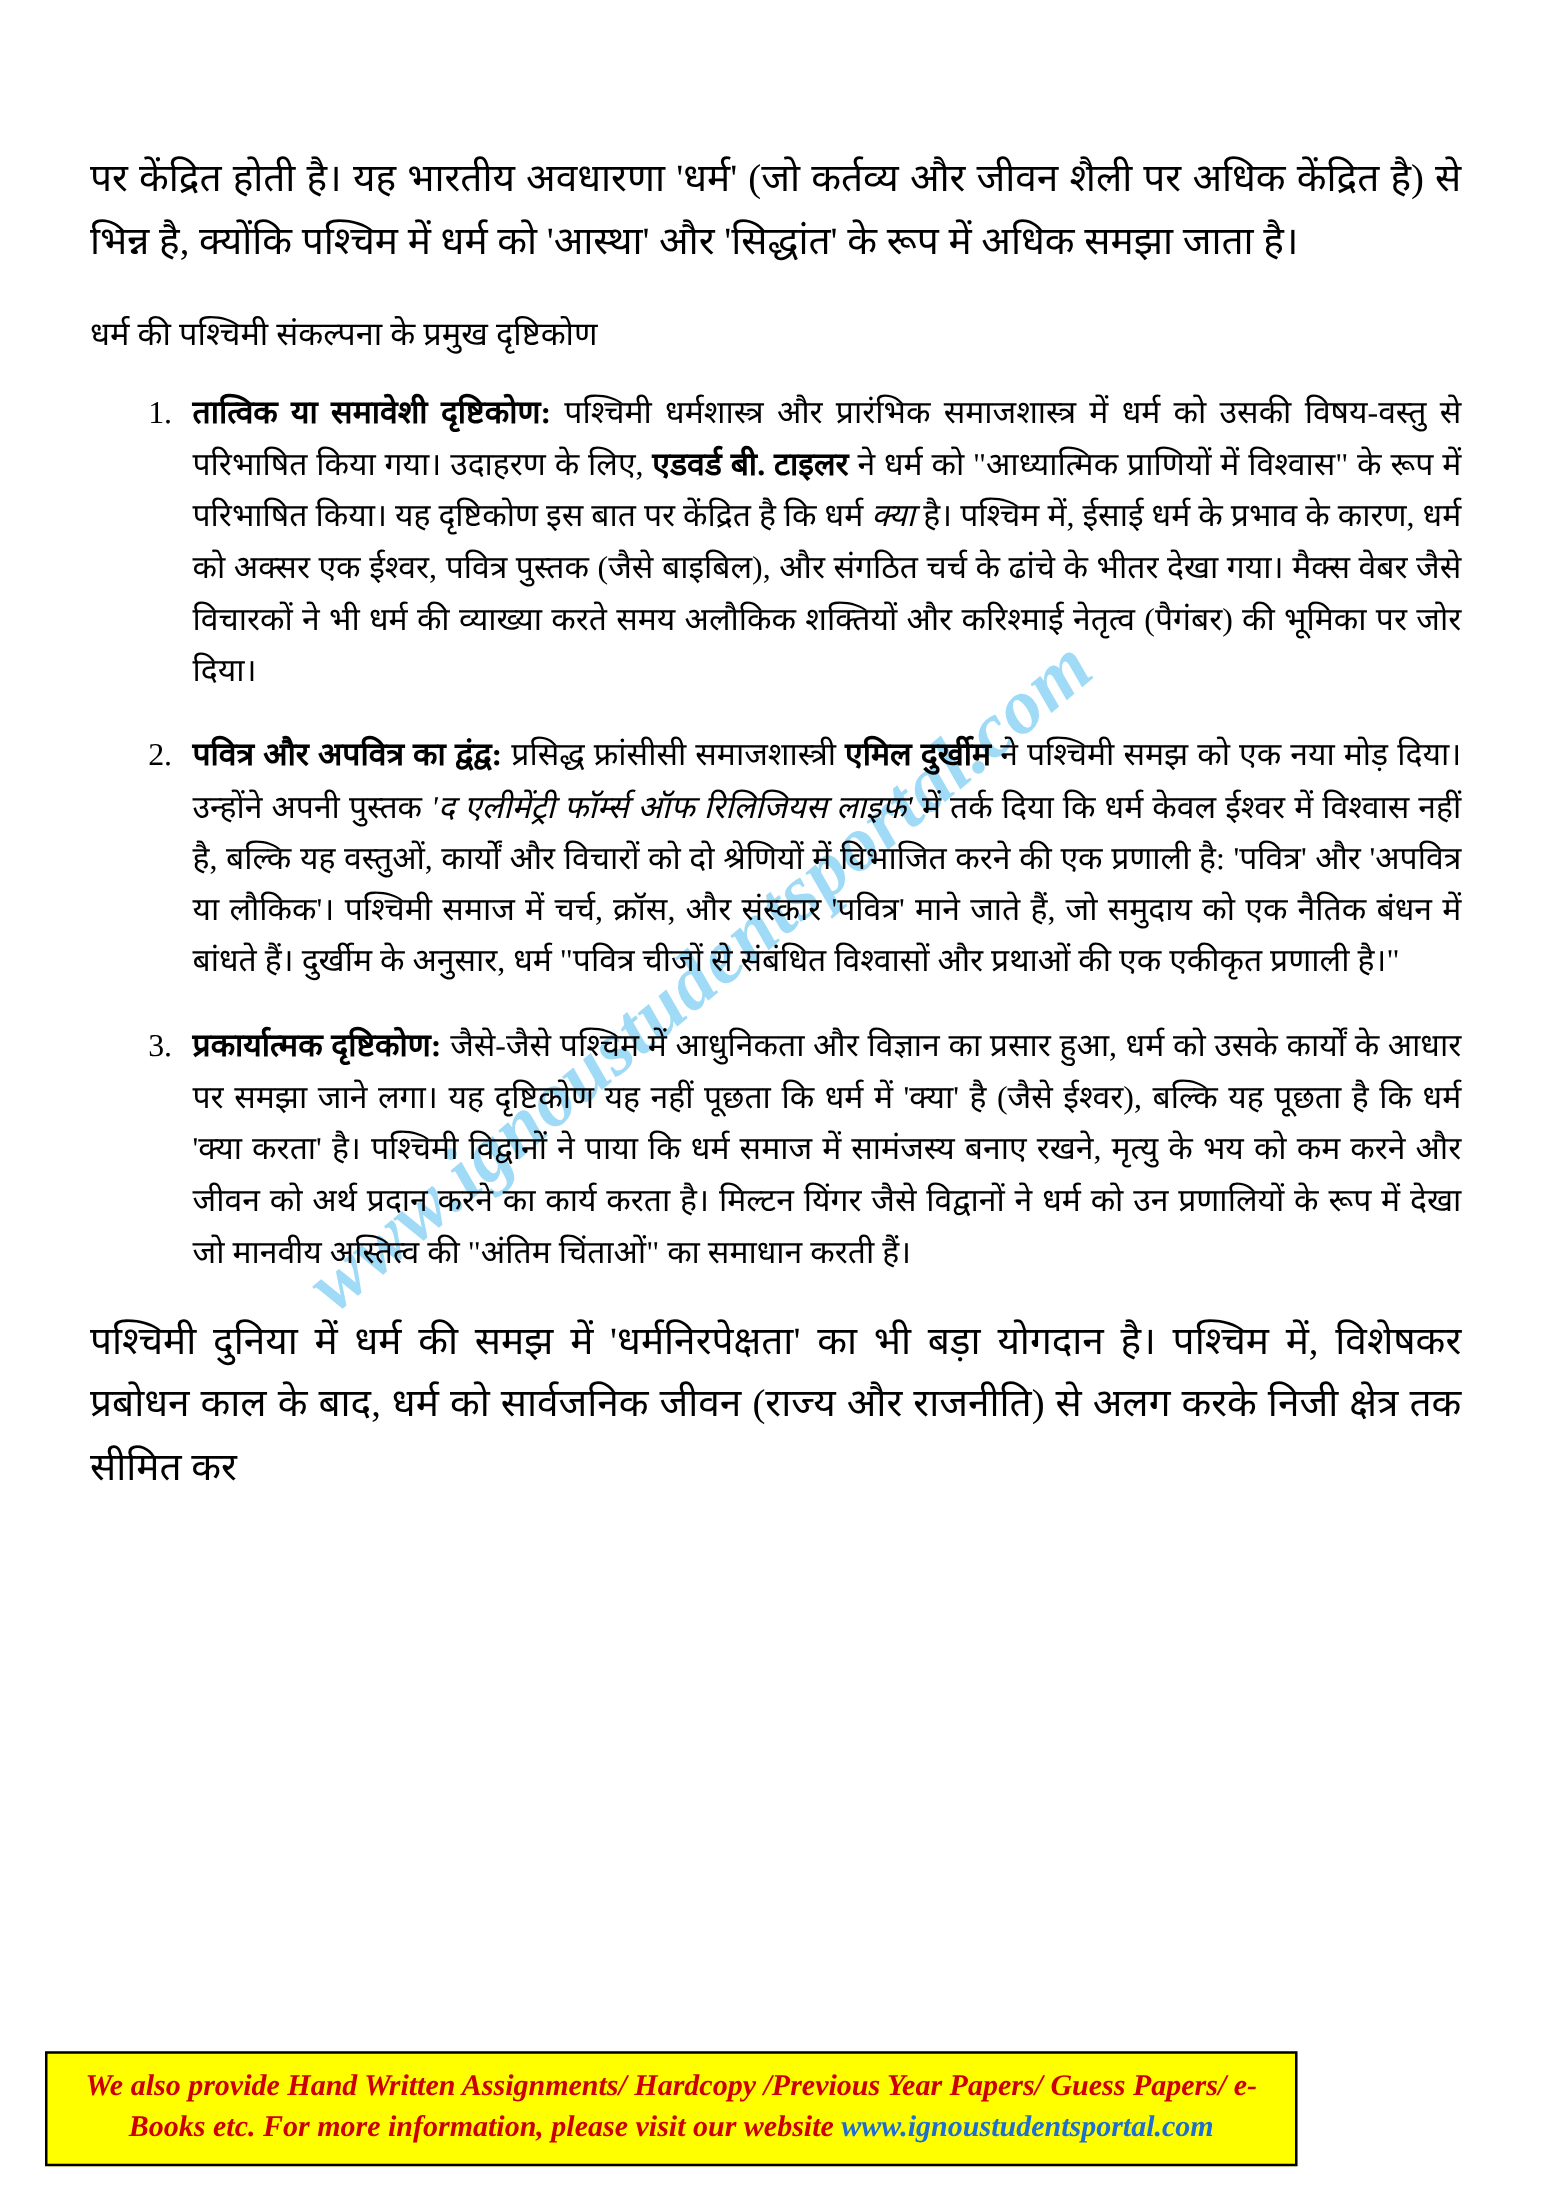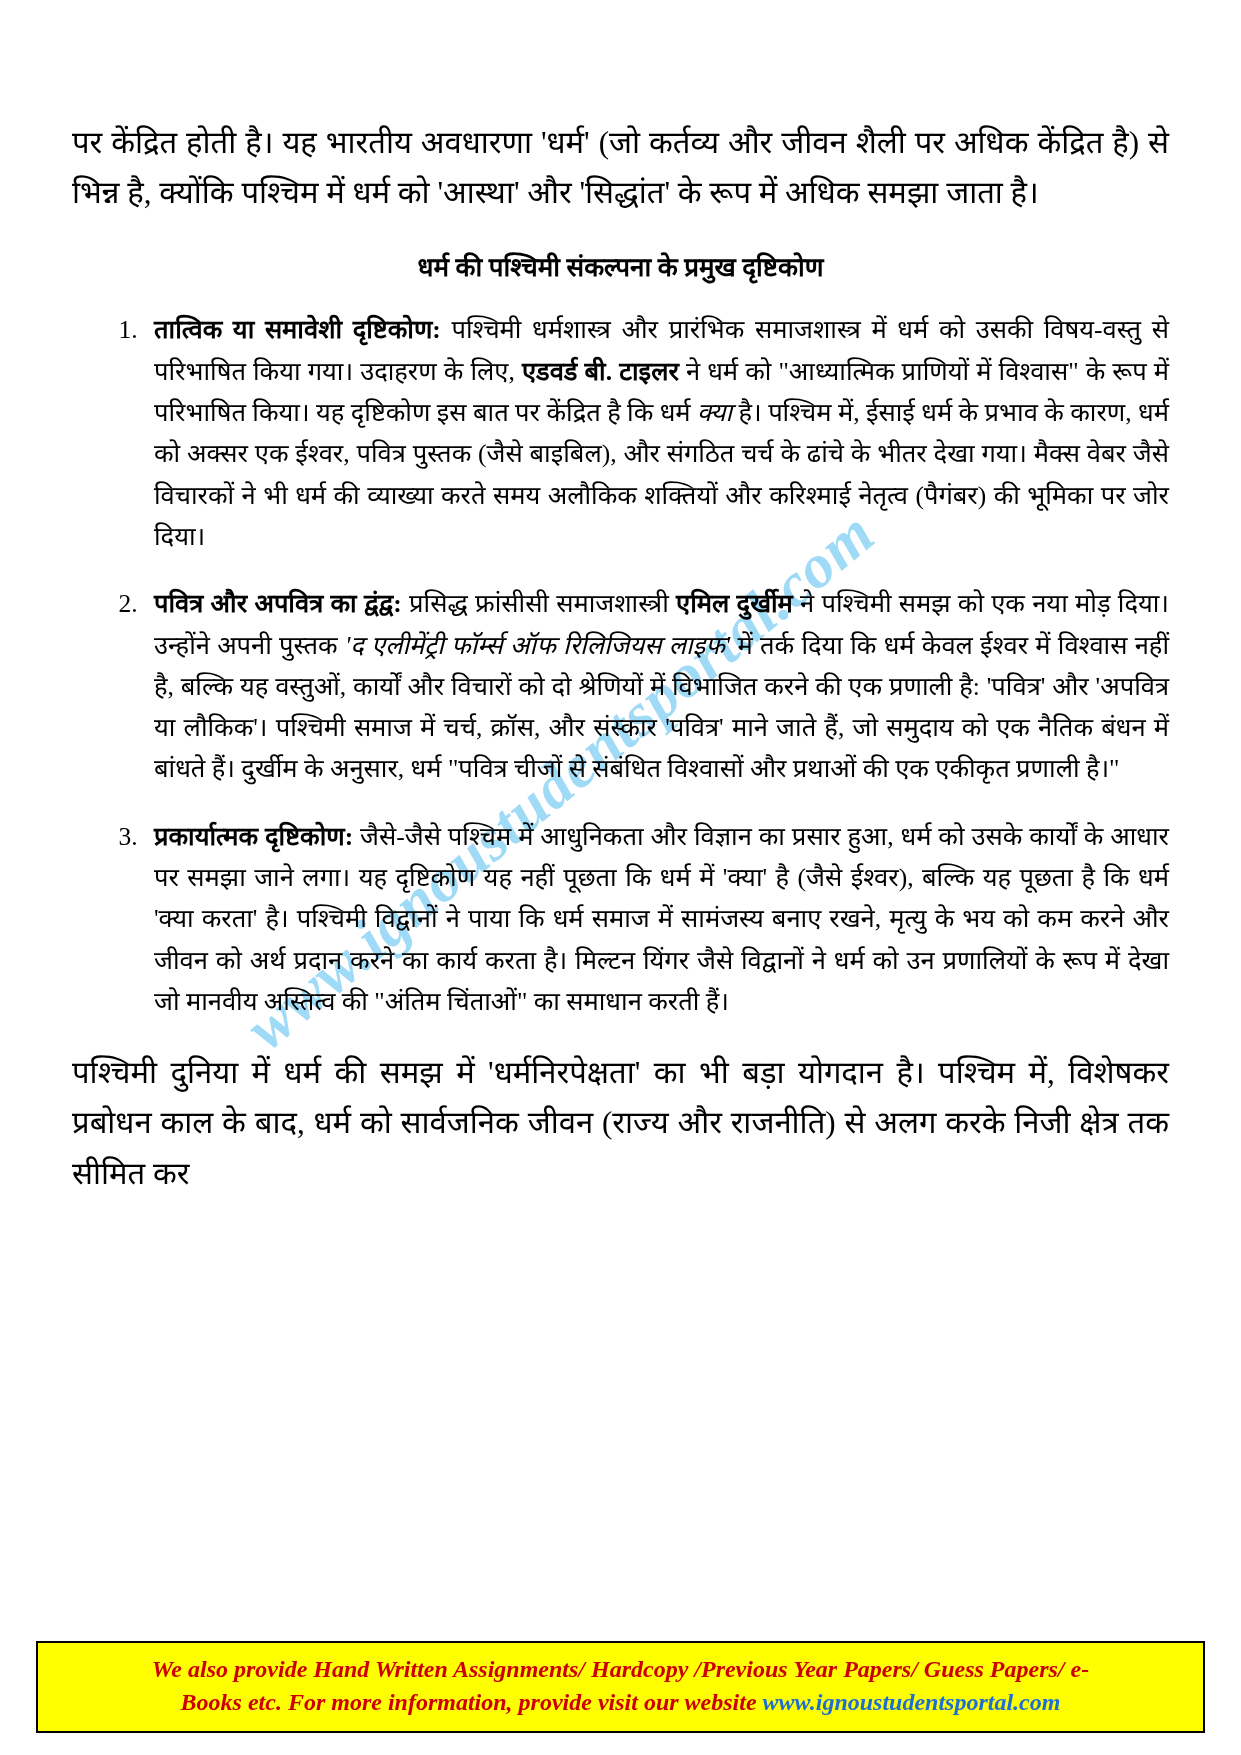--- a/index.html
+++ b/index.html
@@ -49,24 +49,23 @@
   p.para {
     margin: 0 0 26px 0;
     font-size: 31px;
     line-height: 1.62;
     text-align: justify;
     color: #000;
   }
   h2.heading {
     margin: 30px 0 22px 0;
     font-size: 26px;
-    font-weight: bold;
+    font-weight: normal;
     color: #000;
     line-height: 1.5;
-    text-align: center;
   }
   ol.list {
     margin: 0 0 10px 0;
     padding-left: 72px;
     list-style-type: decimal;
   }
   ol.list > li {
     font-size: 25.5px;
     line-height: 1.62;
     text-align: justify;
@@ -74,21 +73,21 @@
     margin-bottom: 26px;
     padding-left: 10px;
     margin-top: 20px;
   }
   b { font-weight: bold; }
   i { font-style: italic; }
   .footer {
     position: absolute;
     left: 36px;
     bottom: 22px;
-    width: 1169px;
+    width: 1002px;
     background: #ffff00;
     border: 2px solid #000;
     padding: 10px 14px 12px 14px;
     text-align: center;
     z-index: 20;
   }
   .footer-line {
     font-family: "Liberation Serif", serif;
     font-style: italic;
     font-weight: bold;
@@ -124,16 +123,16 @@
       <li><b>प्रकार्यात्मक दृष्टिकोण:</b> जैसे-जैसे पश्चिम में आधुनिकता और विज्ञान का प्रसार हुआ, धर्म को उसके कार्यों के आधार पर समझा जाने लगा। यह दृष्टिकोण यह नहीं पूछता कि धर्म में 'क्या' है (जैसे ईश्वर), बल्कि यह पूछता है कि धर्म 'क्या करता' है। पश्चिमी विद्वानों ने पाया कि धर्म समाज में सामंजस्य बनाए रखने, मृत्यु के भय को कम करने और जीवन को अर्थ प्रदान करने का कार्य करता है। मिल्टन यिंगर जैसे विद्वानों ने धर्म को उन प्रणालियों के रूप में देखा जो मानवीय अस्तित्व की "अंतिम चिंताओं" का समाधान करती हैं।</li>
     </ol>
 
 
     <p class="para">पश्चिमी दुनिया में धर्म की समझ में 'धर्मनिरपेक्षता' का भी बड़ा योगदान है। पश्चिम में, विशेषकर प्रबोधन काल के बाद, धर्म को सार्वजनिक जीवन (राज्य और राजनीति) से अलग करके निजी क्षेत्र तक सीमित कर</p>
 
   </div>
 
   <div class="footer">
     <div class="footer-line">We also provide Hand Written Assignments/ Hardcopy /Previous Year Papers/ Guess Papers/ e-</div>
-    <div class="footer-line"><span>Books etc. For more information, provide visit our website </span><a class="footer-link" href="#">www.ignoustudentsportal.com</a></div>
+    <div class="footer-line"><span>Books etc. For more information, please visit our website </span><a class="footer-link" href="#">www.ignoustudentsportal.com</a></div>
   </div>
 
 </div>
 
 </body></html>

